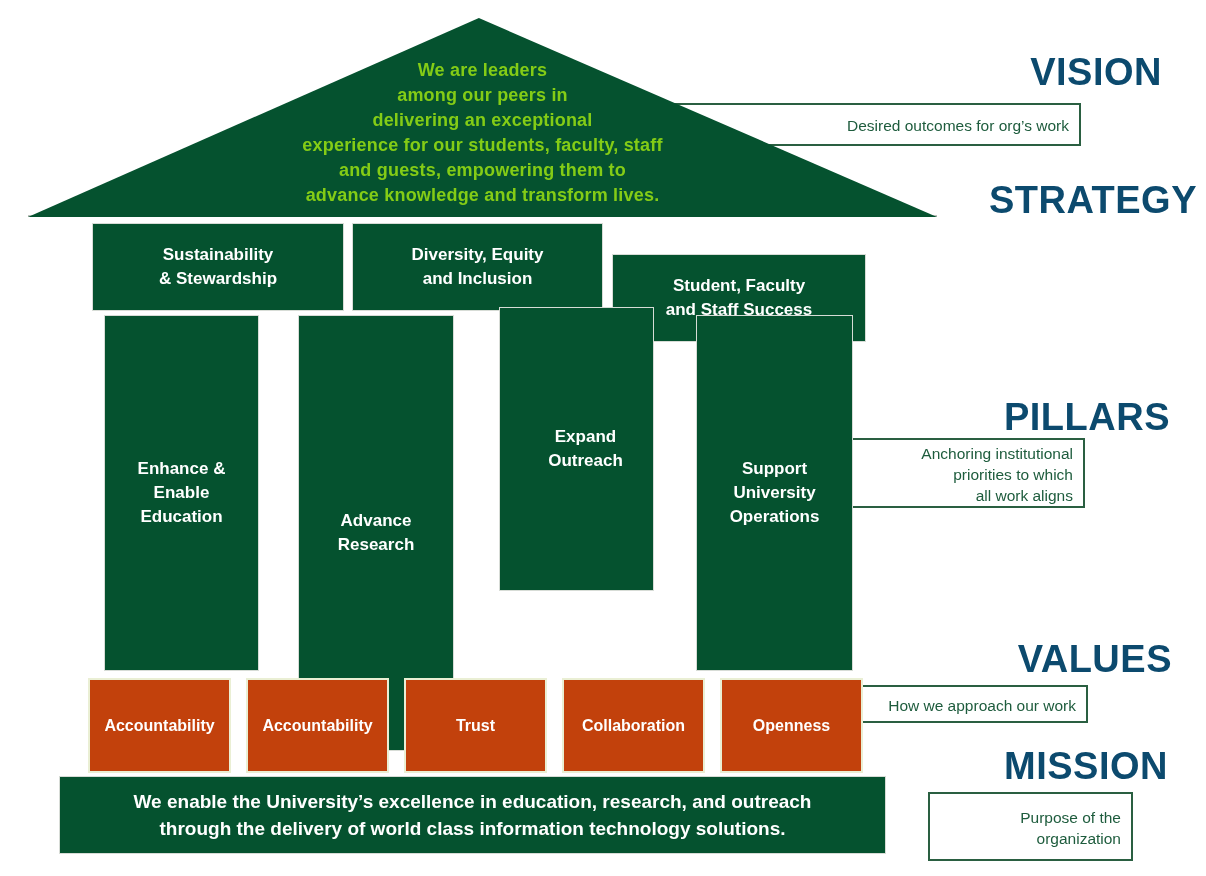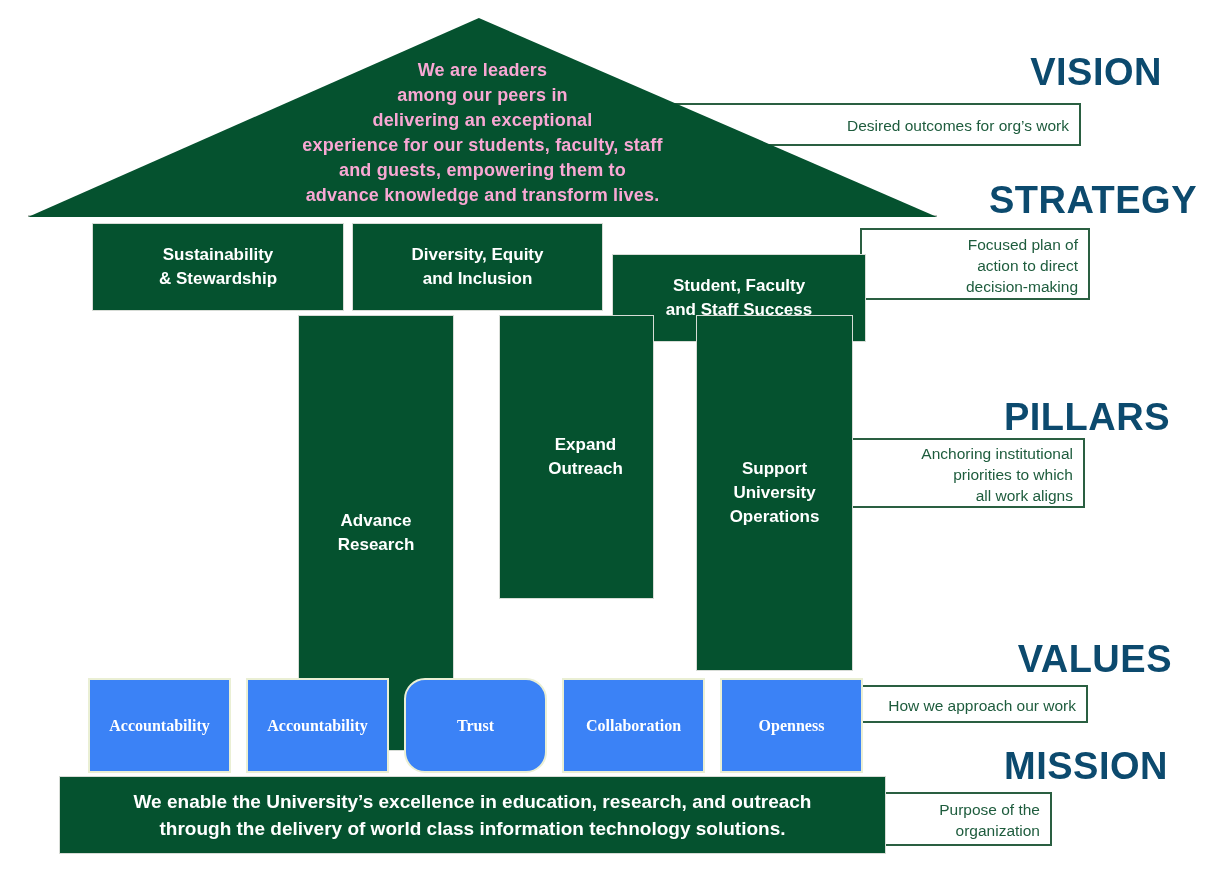--- a/index.html
+++ b/index.html
@@ -8,32 +8,32 @@
     font-family:"Liberation Sans", sans-serif;
   }
   .abs{position:absolute;box-sizing:border-box;}
   
   .box-dark{
     background:#05522F;color:#ffffff;display:flex;align-items:center;justify-content:center;
     text-align:center;white-space:pre-line;font-weight:700;outline:1px solid #d7dcd6;
   }
   
   .box-light{
-    background:#3b82f6;color:#ffffff;display:flex;align-items:center;justify-content:center;
-    text-align:center;font-weight:700;font-size:16px;border:2px solid #EAEFD4;font-family:Liberation Serif, serif;
+    background:#c2410c;color:#ffffff;display:flex;align-items:center;justify-content:center;
+    text-align:center;font-weight:700;font-size:16px;border:2px solid #EAEFD4;
   }
   
   #roof{
     left:28px;top:18px;width:909px;height:199px;background:#05522F;
     clip-path:polygon(49.6% 0, 100% 100%, 0 100%);
     display:flex;align-items:flex-start;justify-content:center;
   }
   #roof-baseline{left:28px;top:215px;width:909px;height:2px;background:#bcc1bb;}
   #roof .vision-text{
-    margin-top:40px;color:#f9a8d4;font-weight:600;font-size:18px;line-height:25px;
+    margin-top:40px;color:#84cc16;font-weight:600;font-size:18px;line-height:25px;
     text-align:center;white-space:pre-line;letter-spacing:0.2px;
   }
   
   .heading{
     color:#0c4a6e;font-weight:900;font-size:38px;letter-spacing:0.5px;line-height:1;
     text-align:right;
   }
   
   .note{
     background:#ffffff;border:2px solid #2A5F41;color:#1E5C3D;
@@ -43,52 +43,49 @@
   }
   .shape{z-index:2;}
   
   #strategy-1{left:93px;top:224px;width:250px;height:86px;font-size:17px;line-height:24px;}
   #strategy-2{left:353px;top:224px;width:249px;height:86px;font-size:17px;line-height:24px;}
   #strategy-3{left:613px;top:224px;width:252px;height:86px;font-size:17px;line-height:24px;margin-top:31px;}
   
   .pillar{font-size:17px;line-height:24px;}
   #pillar-1{left:105px;top:316px;width:153px;height:354px;}
   #pillar-2{left:299px;top:316px;width:154px;height:434px;}
-  #pillar-3{left:500px;top:316px;width:153px;height:282px;padding-left:18px;}
+  #pillar-3{left:500px;top:308px;width:153px;height:282px;padding-left:18px;}
   #pillar-4{left:697px;top:316px;width:155px;height:354px;}
   
   #value-1{left:88px; top:678px;width:143px;height:95px;}
   #value-2{left:246px;top:678px;width:143px;height:95px;}
-  #value-3{left:404px;top:678px;width:143px;height:95px;border-radius:21px;}
+  #value-3{left:404px;top:678px;width:143px;height:95px;}
   #value-4{left:562px;top:678px;width:143px;height:95px;}
   #value-5{left:720px;top:678px;width:143px;height:95px;}
   
   #mission-bar{left:60px;top:777px;width:825px;height:76px;font-size:19px;line-height:27px;}
   
   #note-vision  {left:670px;top:103px;width:411px;height:43px;}
   #note-strategy{left:860px;top:228px;width:230px;height:72px;}
   #note-pillars {left:848px;top:438px;width:237px;height:70px;}
   #note-values  {left:860px;top:685px;width:228px;height:38px;}
-  #note-mission {left:847px;top:792px;width:205px;height:54px;}
+  #note-mission {left:928px;top:792px;width:205px;height:69px;}
   
   #heading-vision  {top:53px; right:44px;}
   #heading-strategy{top:181px;right:9px;}
   #heading-pillars {top:398px;right:36px;}
   #heading-values  {top:640px;right:34px;}
   #heading-mission {top:747px;right:38px;}
 </style>
 </head>
 <body>
 
 <div id="stage">
 
   <div class="abs note" id="note-vision">Desired outcomes for org’s work</div>
-  <div class="abs note" id="note-strategy">Focused plan of
-action to direct
-decision-making</div>
   <div class="abs note" id="note-pillars">Anchoring institutional
 priorities to which
 all work aligns</div>
   <div class="abs note" id="note-values">How we approach our work</div>
   <div class="abs note" id="note-mission">Purpose of the
 organization</div>
 
   <div class="abs" id="roof-baseline"></div>
   <div class="abs shape" id="roof">
     <div class="vision-text">We are leaders
@@ -99,20 +96,23 @@
 advance knowledge and transform lives.</div>
   </div>
 
   <div class="abs shape box-dark" id="strategy-1">Sustainability
 &amp; Stewardship</div>
   <div class="abs shape box-dark" id="strategy-2">Diversity, Equity
 and Inclusion</div>
   <div class="abs shape box-dark" id="strategy-3">Student, Faculty
 and Staff Success</div>
 
+  <div class="abs shape box-dark pillar" id="pillar-1">Enhance &amp;
+Enable
+Education</div>
   <div class="abs shape box-dark pillar" id="pillar-2">Advance
 Research</div>
   <div class="abs shape box-dark pillar" id="pillar-3">Expand
 Outreach</div>
   <div class="abs shape box-dark pillar" id="pillar-4">Support
 University
 Operations</div>
 
   <div class="abs shape box-light" id="value-1">Accountability</div>
   <div class="abs shape box-light" id="value-2">Accountability</div>

